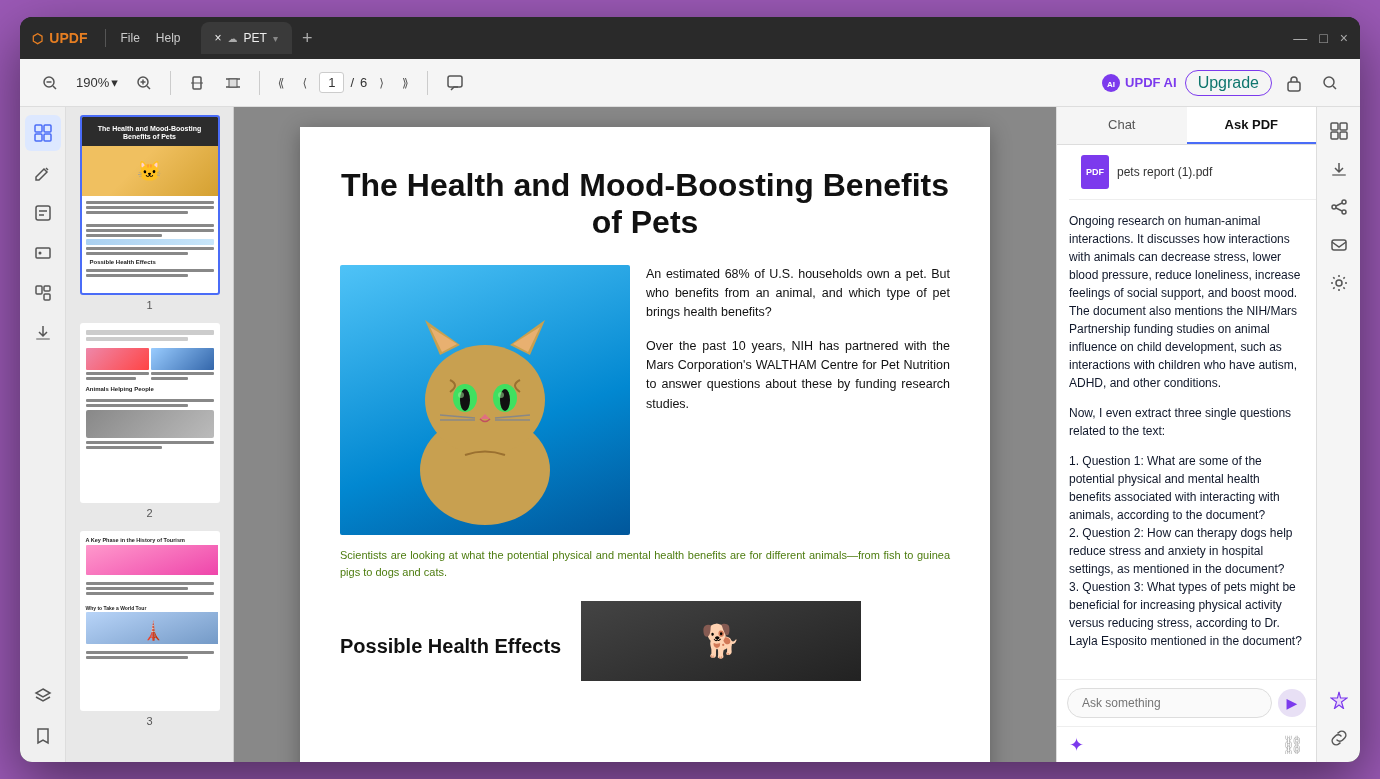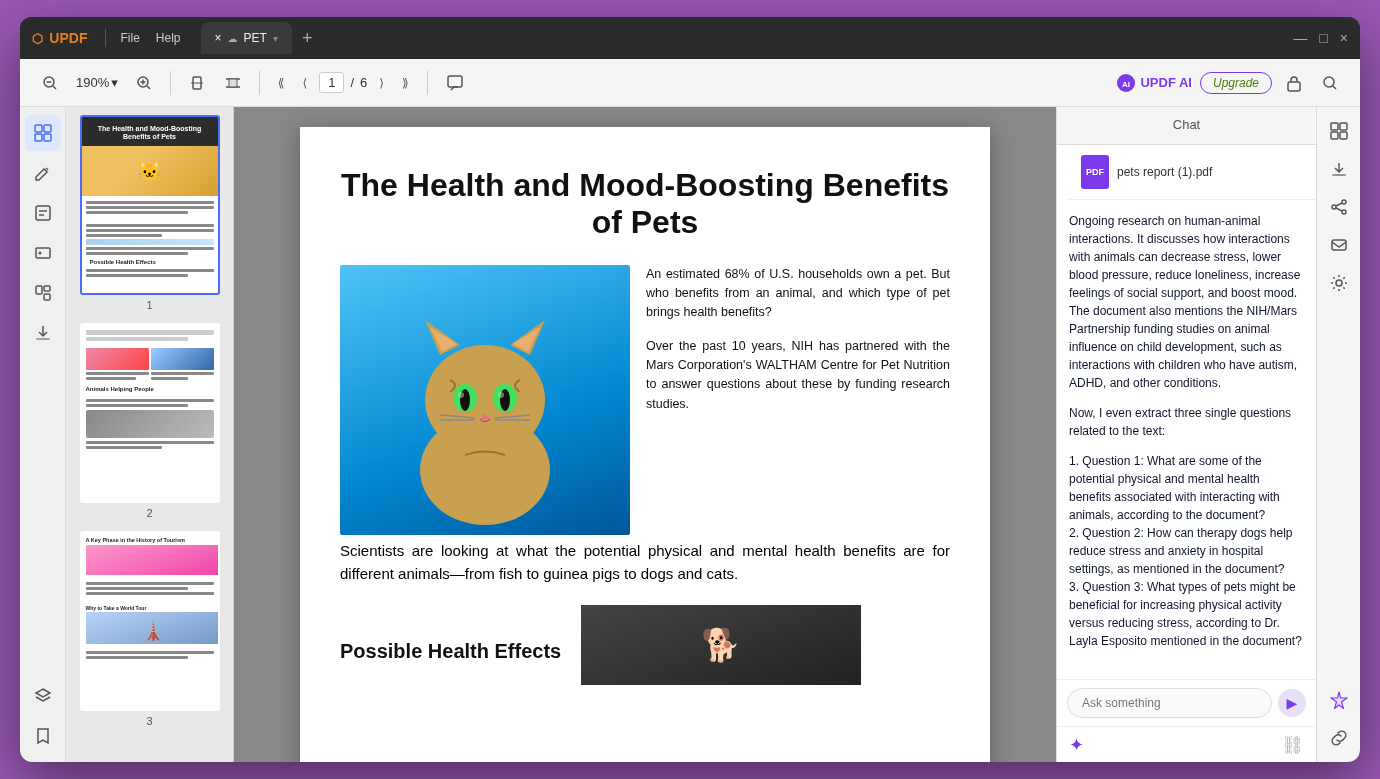--- a/index.html
+++ b/index.html
@@ -143,24 +143,23 @@
       gap: 4px;
       font-size: 13px;
       font-weight: 600;
       color: #7c3aed;
     }
     .upgrade-btn {
       background: none;
       border: 1px solid #7c3aed;
       border-radius: 14px;
       padding: 3px 12px;
-      color: #4d7c0f;
-      font-size: 12px;
-      cursor: pointer;
-      font-style: italic;
+      color: #0f766e;
+      font-size: 16px;
+      cursor: pointer;
     }
     
     .main-content {
       display: flex;
       flex: 1;
       overflow: hidden;
     }
     
     .left-sidebar {
       width: 46px;
@@ -303,23 +302,23 @@
     }
     .pdf-body-text {
       font-size: 12.5px;
       color: #111;
       line-height: 1.55;
       flex: 1;
       text-align: justify;
     }
     .pdf-body-text p { margin-bottom: 14px; }
     .pdf-full-text {
-      margin-top: 4px;
-      font-size: 15px;
-      color: #000000;
+      margin-top: 12px;
+      font-size: 11px;
+      color: #4d7c0f;
       line-height: 1.55;
       text-align: justify;
     }
     .pdf-full-text p { margin-bottom: 12px; }
     .pdf-section-header {
       font-size: 20px;
       font-weight: 700;
       color: #111;
       margin-top: 20px;
     }
@@ -761,20 +760,21 @@
               <span style="font-size:32px;">🐕</span>
             </div>
           </div>
         </div>
       </div>
     </div>
 
     <div class="ai-panel">
       <div class="ai-tabs">
         <div class="ai-tab">Chat</div>
+        <div class="ai-tab active">Ask PDF</div>
       </div>
       <div class="ai-file-header">
         <div class="pdf-icon">PDF</div>
         <span class="ai-filename">pets report (1).pdf</span>
       </div>
       <div class="ai-chat-body">
         <div class="ai-message">
           <span>Ongoing research on human-animal interactions. It discusses how interactions with animals can decrease stress, lower blood pressure, reduce loneliness, increase feelings of social support, and boost mood. The document also mentions the NIH/Mars Partnership funding studies on animal influence on child development, such as interactions with children who have autism, ADHD, and other conditions.</span>
         </div>
         <div class="ai-message">

